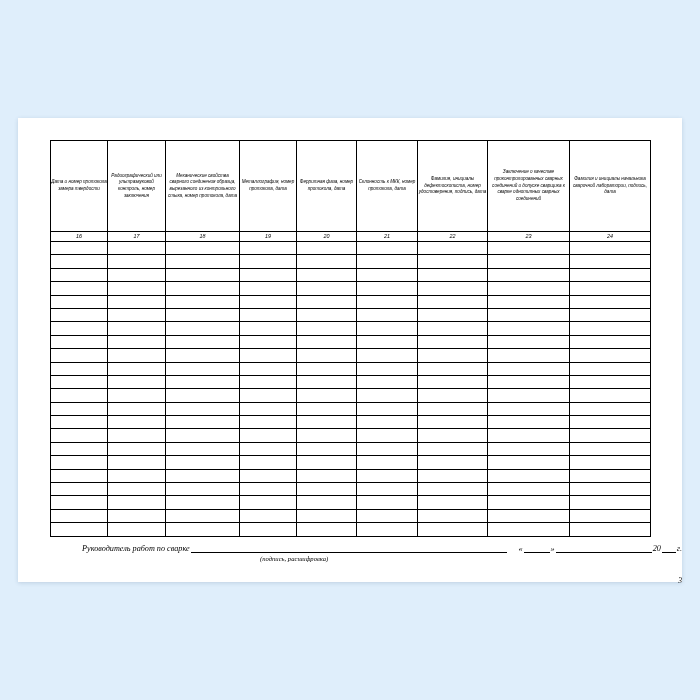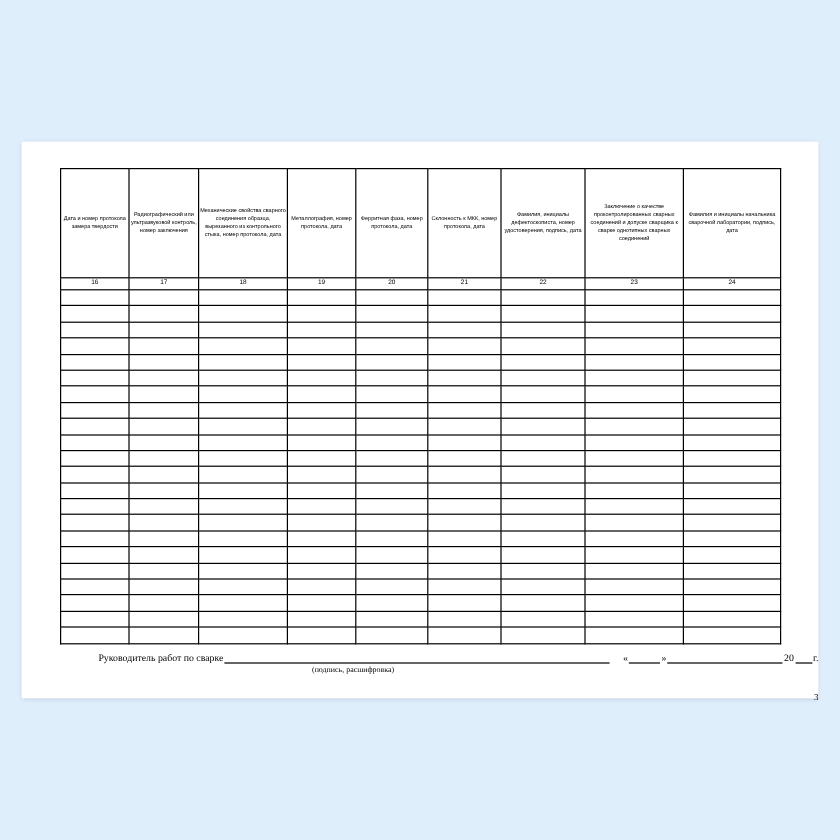--- a/index.html
+++ b/index.html
@@ -19,20 +19,21 @@
     height: 700px;
   }
   .page-sheet {
     position: absolute;
     left: 18px;
     top: 118px;
     width: 664px;
     height: 464px;
     background: #ffffff;
     box-shadow: 0 1px 4px rgba(40,70,110,0.18);
+    font-style: italic;
   }
   .page-inner {
     position: absolute;
     left: 32px;
     top: 22px;
     width: 600px;
     height: 420px;
   }
   table.journal {
     border-collapse: collapse;

